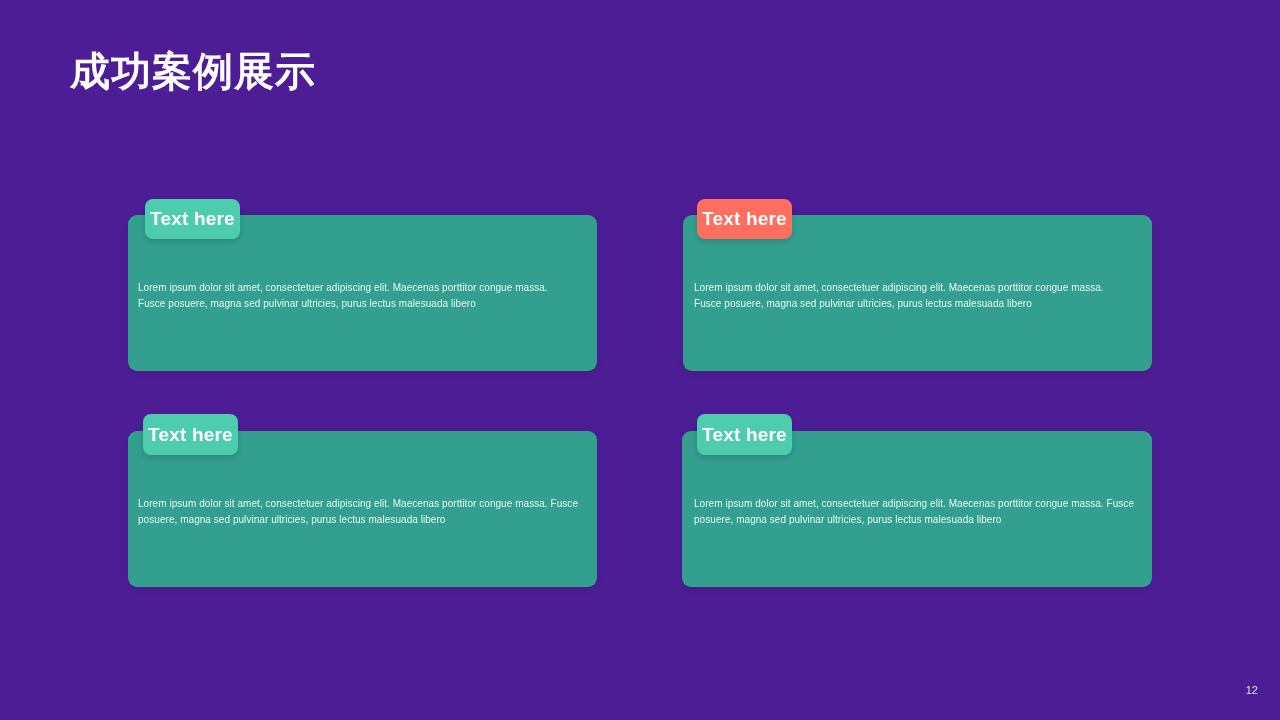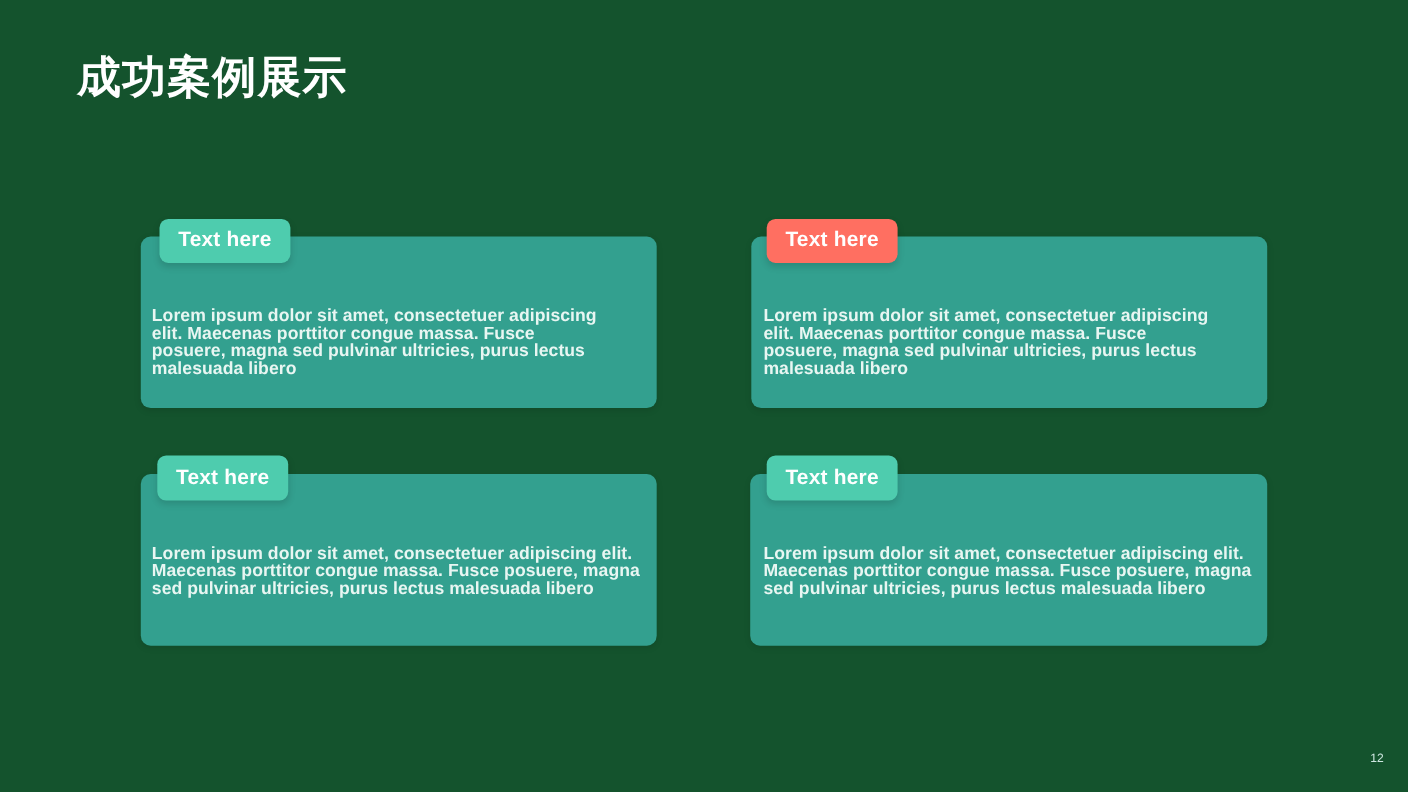--- a/index.html
+++ b/index.html
@@ -11,21 +11,21 @@
     height: 720px;
     overflow: hidden;
     background: #048579;
     font-family: "Liberation Sans", sans-serif;
     position: relative;
   }
 
   .slide {
     position: absolute;
     inset: 0;
-    background: #14532d;
+    background: #4c1d95;
   }
 
   
   .slide-title {
     position: absolute;
     left: 70px;
     top: 47px;
     font-size: 40px;
     font-weight: bold;
     color: #ffffff;
@@ -62,39 +62,38 @@
     align-items: center;
     justify-content: center;
     border-radius: 8px;
     font-size: 19px;
     font-weight: bold;
     color: #ffffff;
     letter-spacing: 0.2px;
     box-shadow: 0 3px 7px rgba(0, 0, 0, 0.14);
     white-space: nowrap;
     box-sizing: border-box;
-    padding: 0 17px;
+    padding: 0 5px;
   }
 
   .badge-teal { background: #4ECCAE; }
   .badge-coral { background: #FF6F61; }
 
   .badge-r1c1 { left: 145px; top: 199px; height: 40px; }
   .badge-r1c2 { left: 697px; top: 199px; height: 40px; }
   .badge-r2c1 { left: 143px; top: 414px; height: 41px; }
   .badge-r2c2 { left: 697px; top: 414px; height: 41px; }
 
   
   .card-body {
     position: absolute;
-    font-size: 16px;
+    font-size: 10px;
     line-height: 16px;
     color: #e8f6f2;
     letter-spacing: 0.05px;
-    font-weight: bold;
   }
 
   .body-r1c1 { left: 138px; top: 280px; width: 418px; }
   .body-r1c2 { left: 694px; top: 280px; width: 418px; }
   .body-r2c1 { left: 138px; top: 496px; width: 455px; }
   .body-r2c2 { left: 694px; top: 496px; width: 455px; }
 
   
   .page-number {
     position: absolute;

